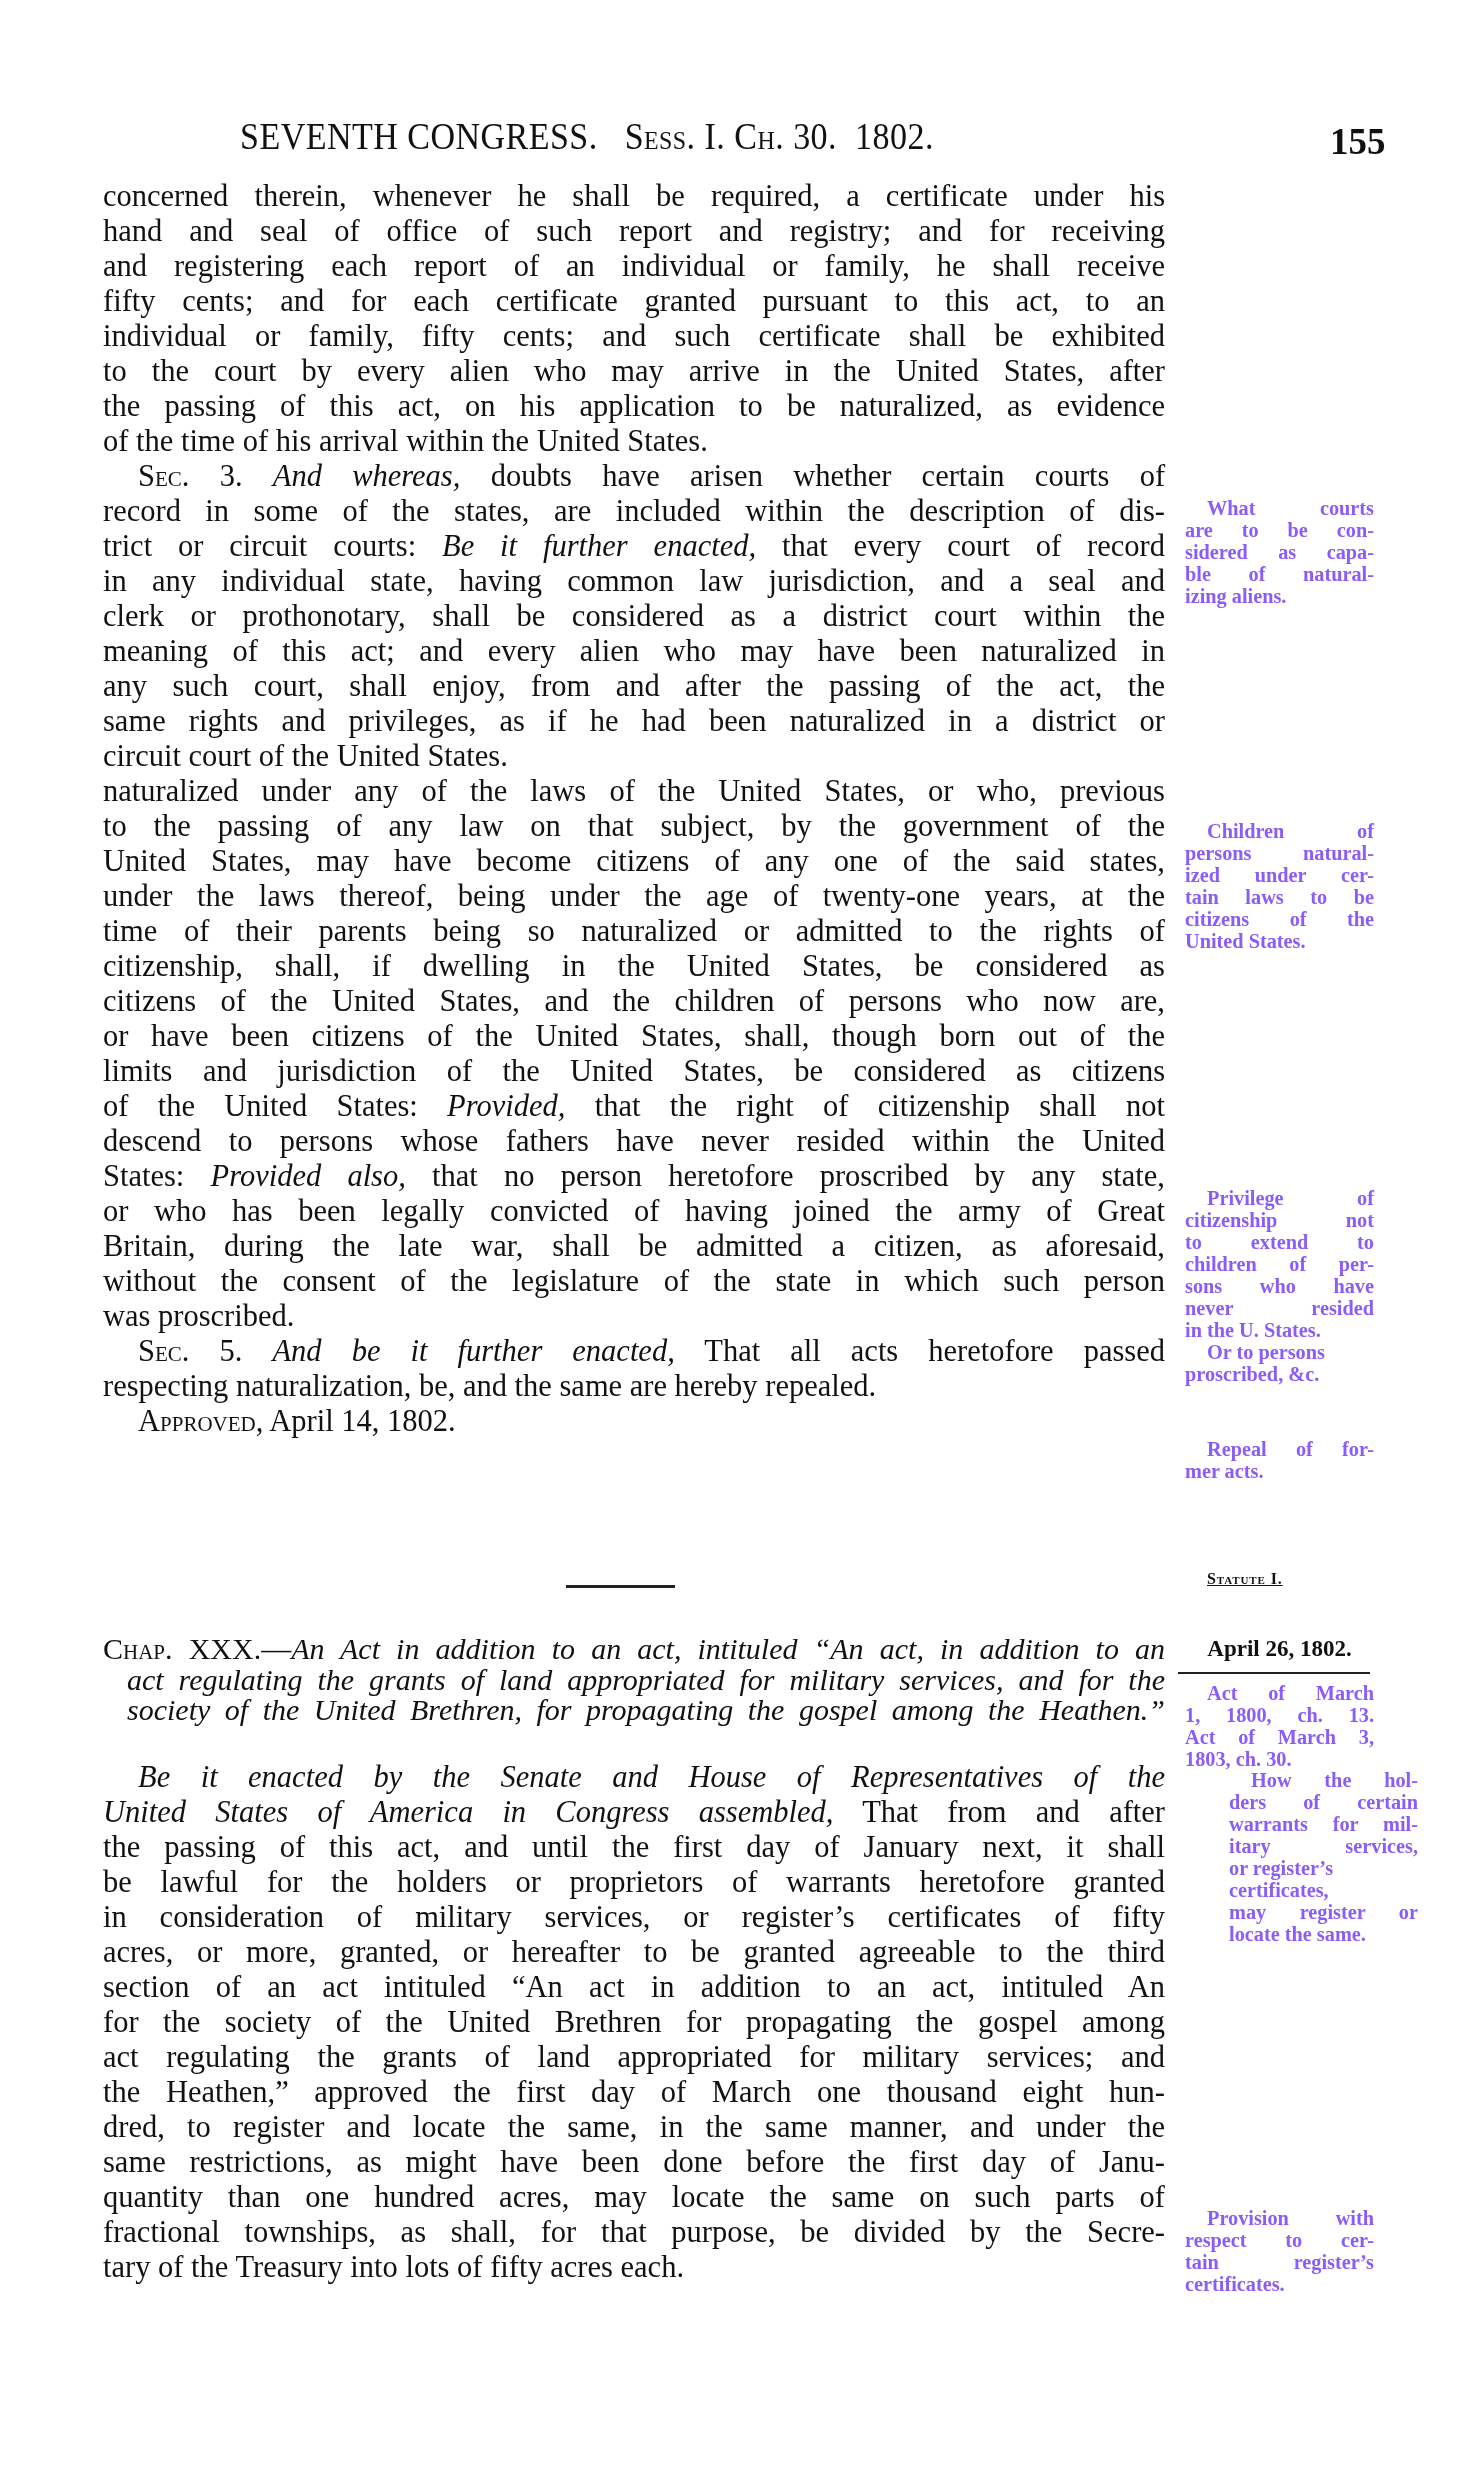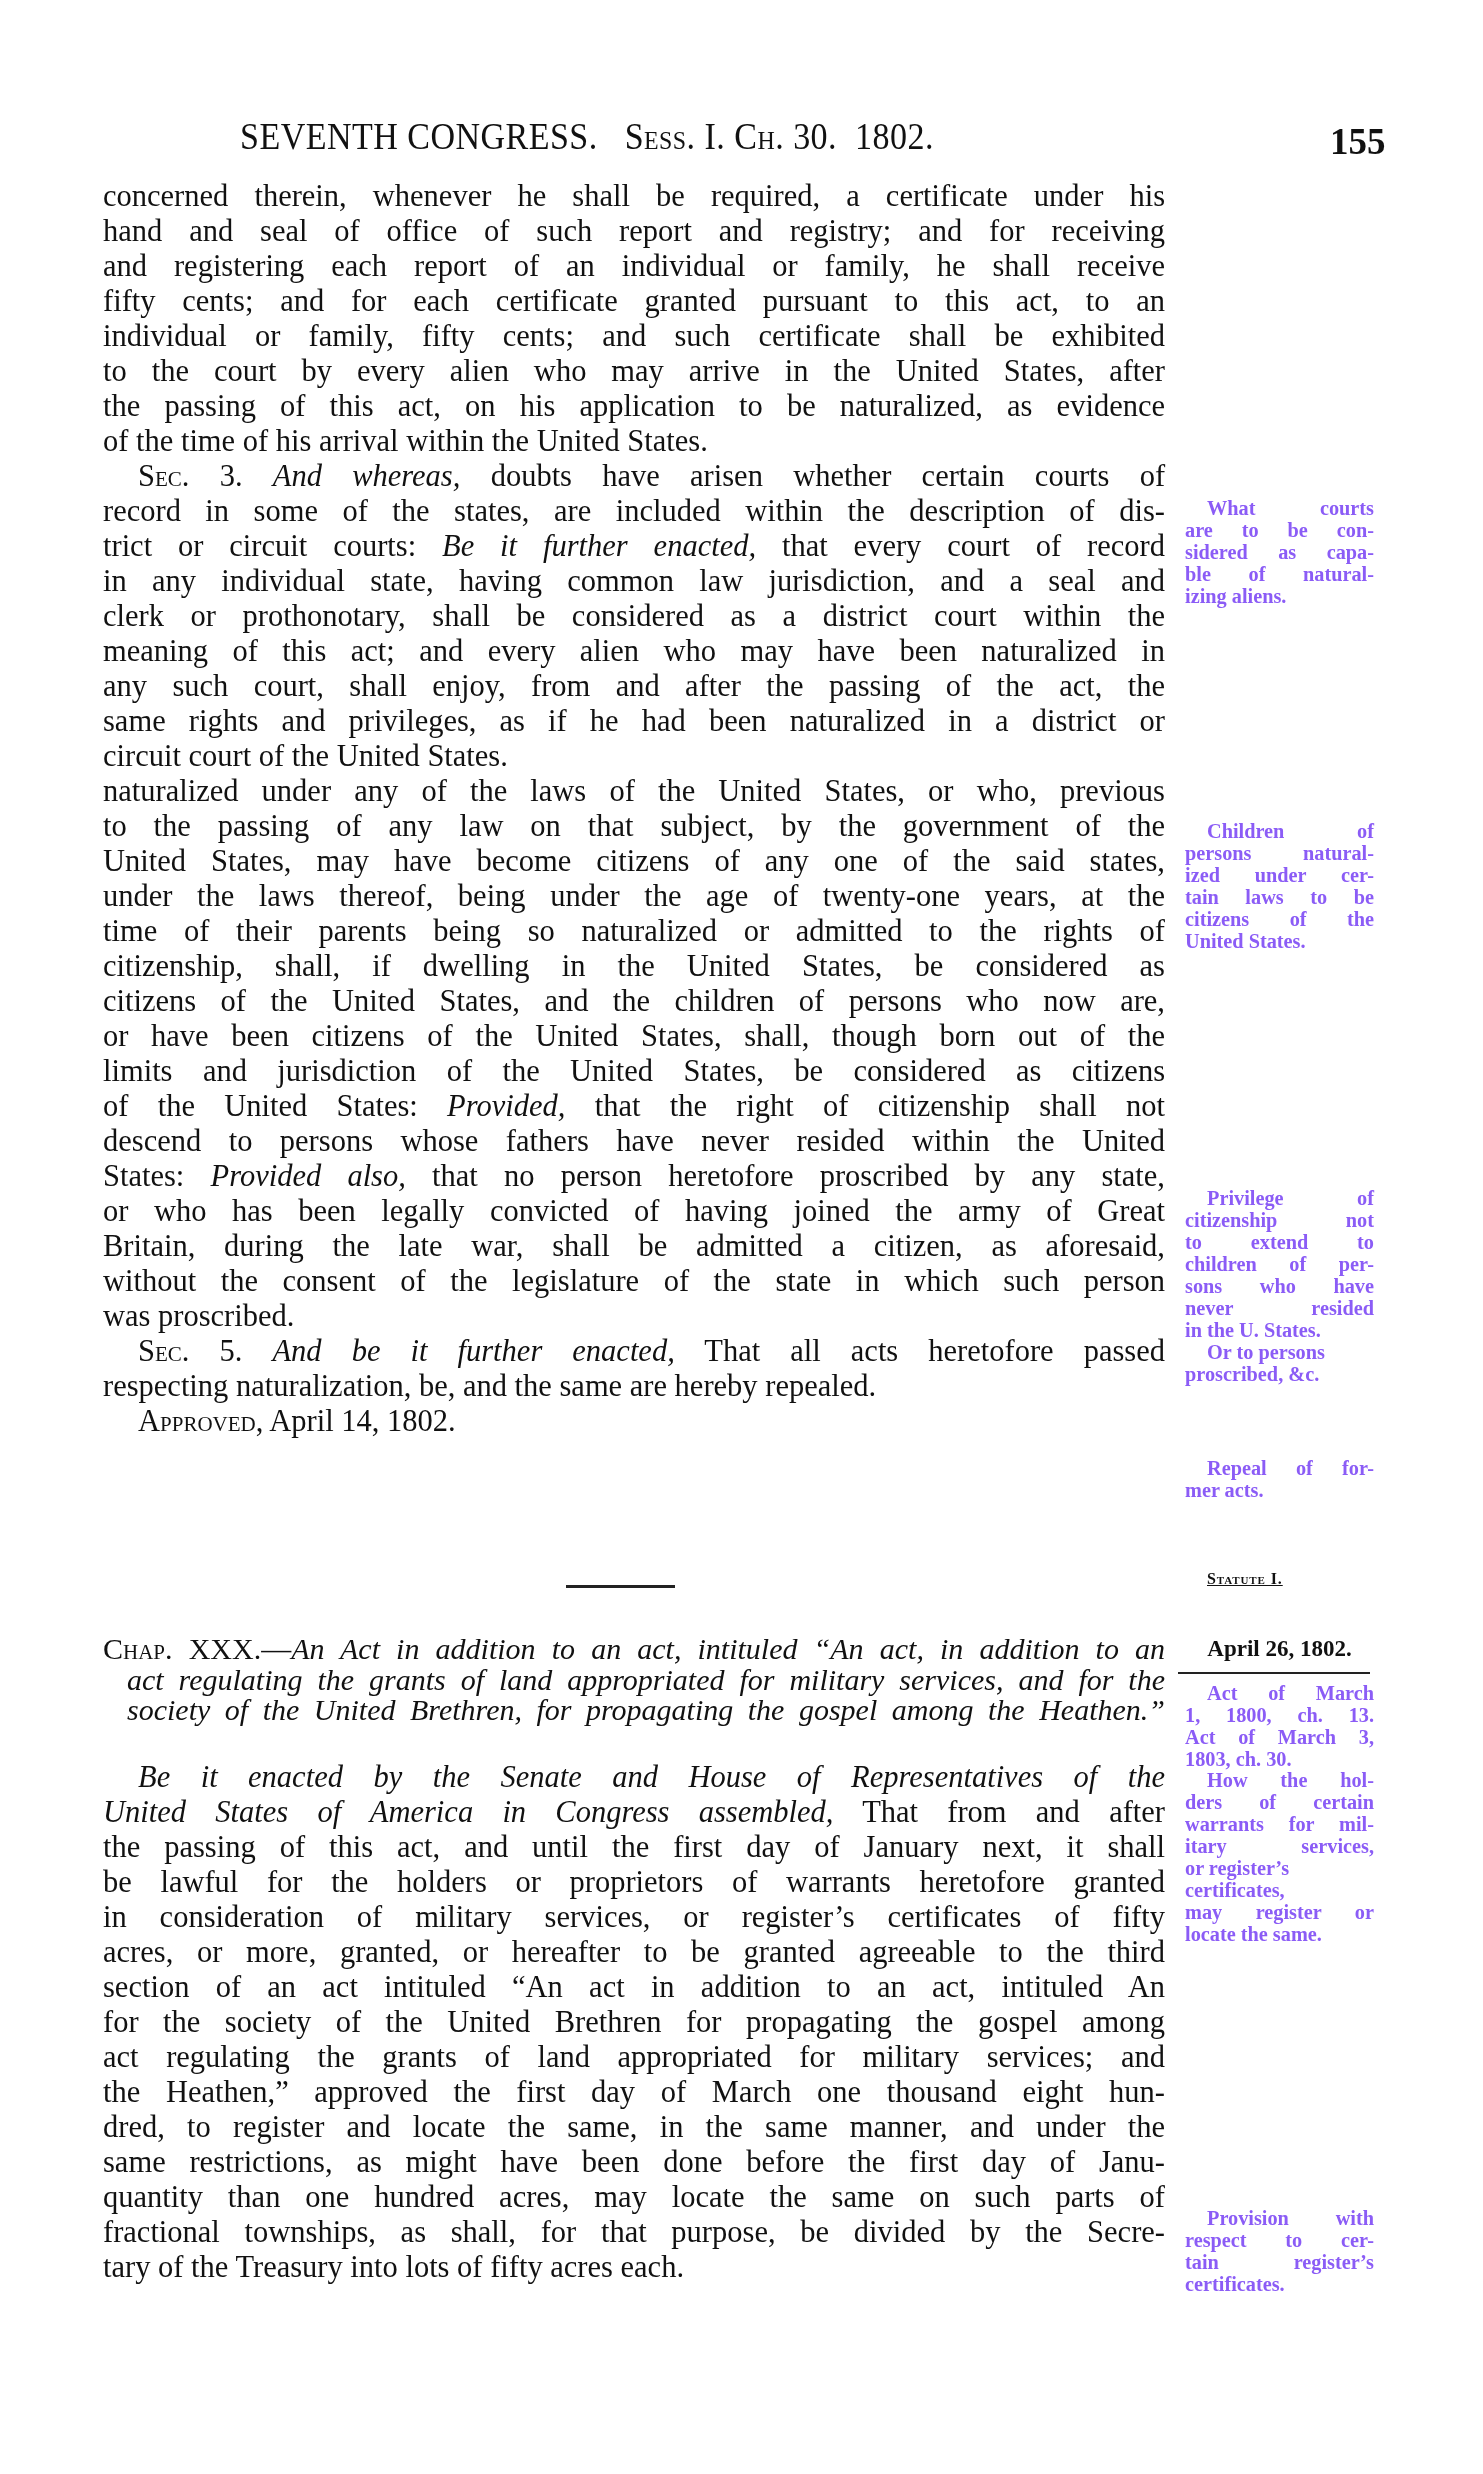--- a/index.html
+++ b/index.html
@@ -132,33 +132,33 @@
   <span class="mline">citizenship not</span>
   <span class="mline">to extend to</span>
   <span class="mline">children of per-</span>
   <span class="mline">sons who have</span>
   <span class="mline">never resided</span>
   <span class="mline last">in the U. States.</span>
   <span class="mline ind last">Or to persons</span>
   <span class="mline last">proscribed, &amp;c.</span>
 </div>
 
-<div class="abs margin" style="top:1438px;margin-top:19px;">
+<div class="abs margin" style="top:1438px;">
   <span class="mline ind">Repeal of for-</span>
   <span class="mline last">mer acts.</span>
 </div>
 
 <div class="abs margin" style="top:1682px;">
   <span class="mline ind">Act of March</span>
   <span class="mline">1, 1800, ch. 13.</span>
   <span class="mline">Act of March 3,</span>
   <span class="mline last">1803, ch. 30.</span>
 </div>
 
-<div class="abs margin" style="top:1769px;">
+<div class="abs margin" style="top:1769px;margin-left:44px;">
   <span class="mline ind">How the hol-</span>
   <span class="mline">ders of certain</span>
   <span class="mline">warrants for mil-</span>
   <span class="mline">itary services,</span>
   <span class="mline last">or register’s</span>
   <span class="mline last">certificates,</span>
   <span class="mline">may register or</span>
   <span class="mline last">locate the same.</span>
 </div>
 

